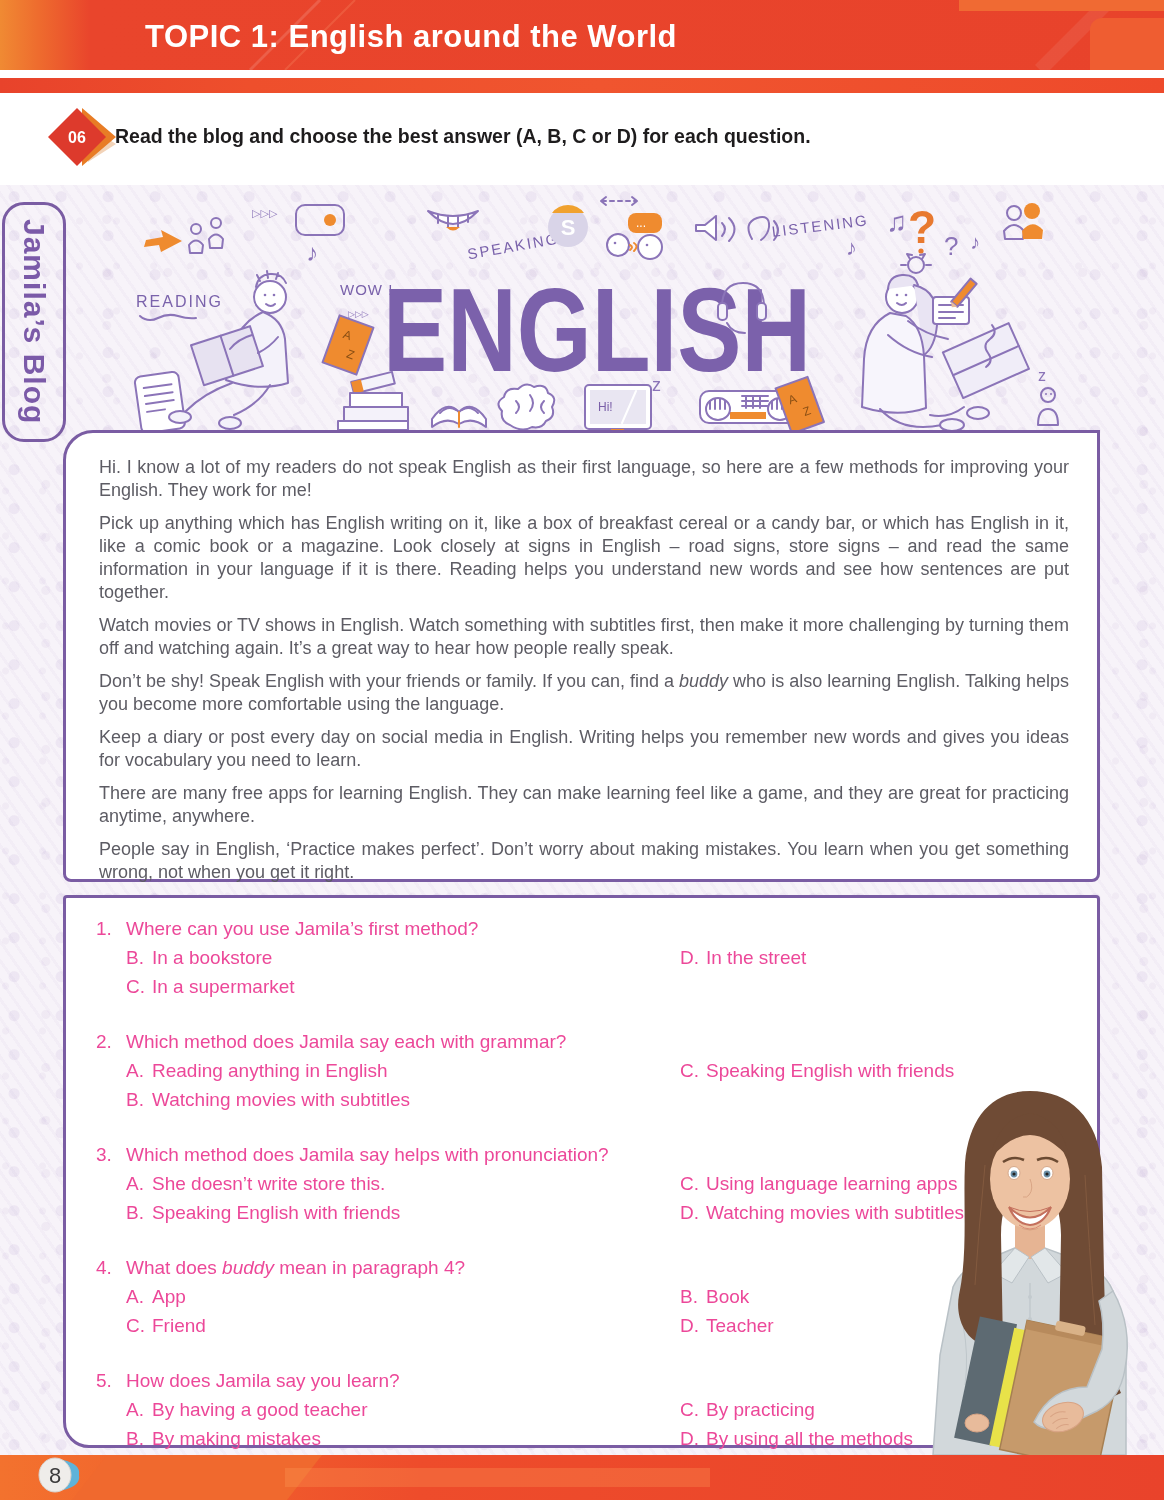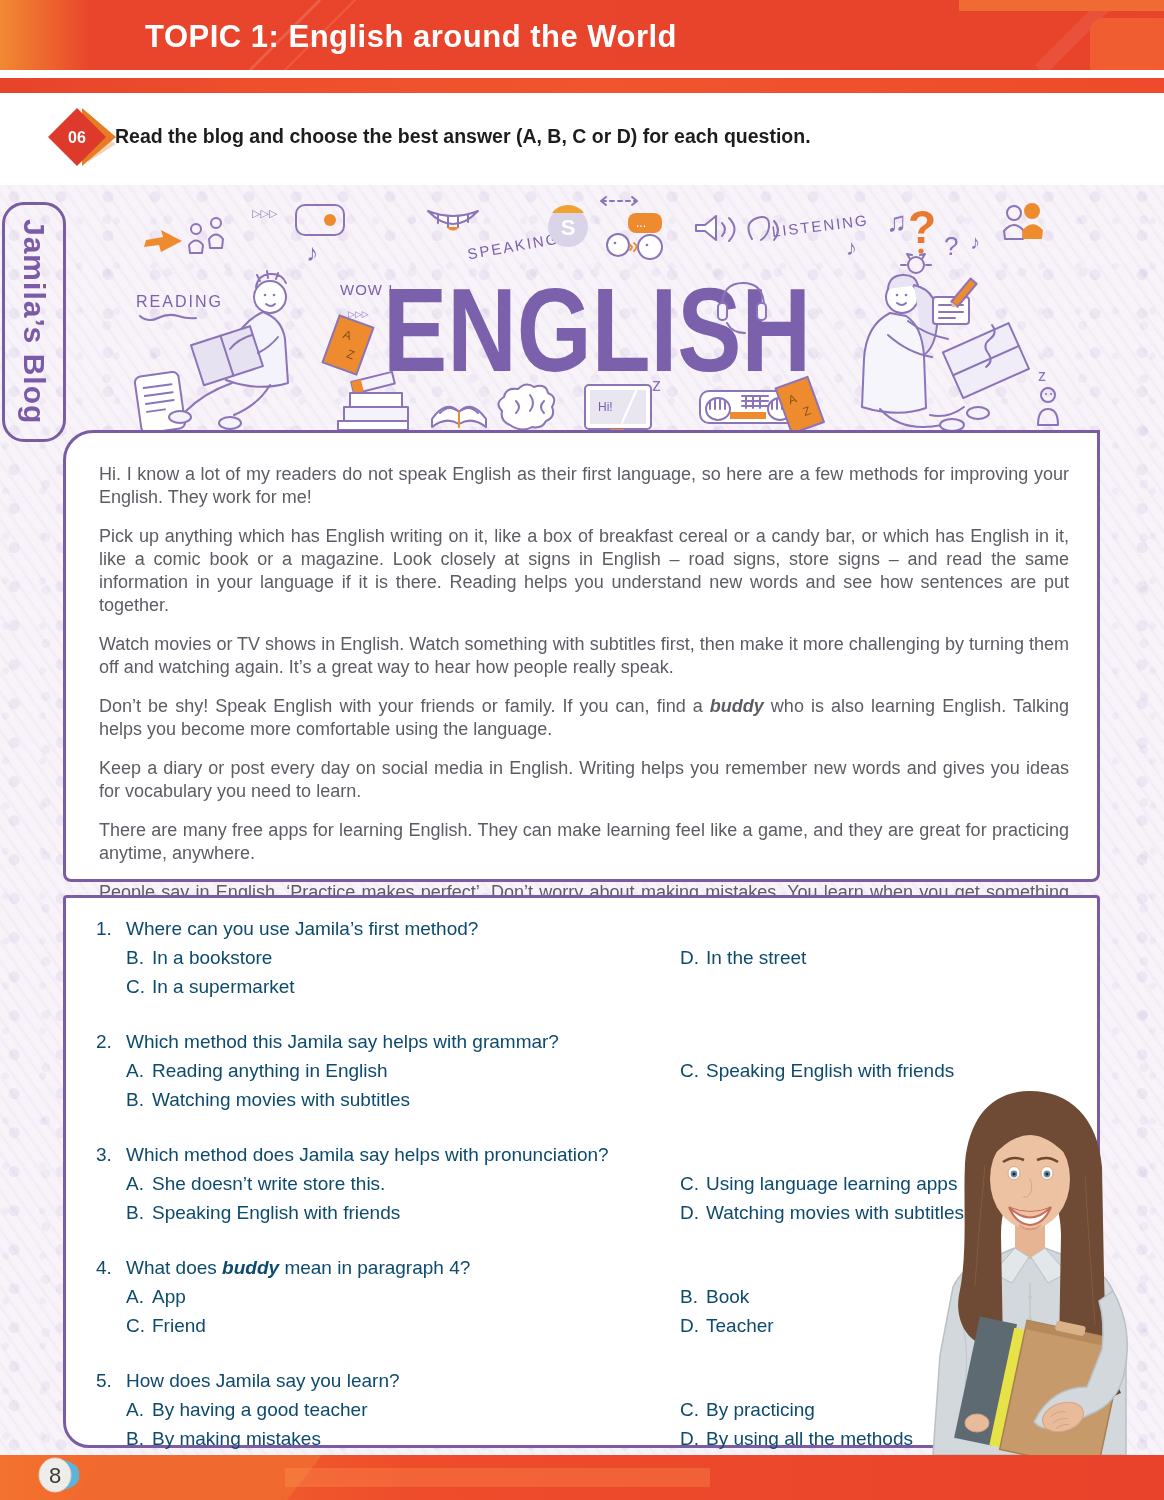--- a/index.html
+++ b/index.html
@@ -35,28 +35,28 @@
     display:flex;align-items:center;justify-content:center;}
   .blog-tab span{writing-mode:vertical-rl;text-orientation:mixed;font-size:30px;font-weight:700;color:#7b5aa8;letter-spacing:1px;}
 
   
   .banner{position:absolute;left:0;top:185px;width:1164px;height:247px;}
 
   
   .blog-box{position:absolute;left:63px;top:430px;width:1037px;height:452px;background:#ffffff;
     border:3px solid #7a5ca3;border-radius:30px 0 8px 8px;box-sizing:border-box;
     padding:14px 28px 0 33px;}
-  .blog-box p{margin:16px 0 10px 0;font-size:18px;line-height:23px;color:#5d5c64;text-align:justify;}
-  .it{font-style:italic;font-weight:700;}
+  .blog-box p{margin:9px 0 10px 0;font-size:18px;line-height:23px;color:#5d5c64;text-align:justify;}
+  .it{font-style:italic;font-weight:400;}
 
   
   .questions-box{position:absolute;left:63px;top:895px;width:1037px;height:553px;background:#ffffff;
     border:3px solid #7a5ca3;border-radius:4px 4px 26px 26px;box-sizing:border-box;
     padding:16px 20px 0 30px;}
-  .q-block{margin-bottom:26px;color:#0c4a6e;font-size:19px;}
+  .q-block{margin-bottom:26px;color:#ec4899;font-size:19px;}
   .q-head{line-height:29px;}
   .q-num{display:inline-block;width:30px;}
   .q-options{margin-left:30px;display:grid;grid-template-columns:554px 1fr;grid-template-rows:repeat(2,29px);grid-auto-flow:column;}
   .q-option{line-height:29px;}
   .opt-label{display:inline-block;min-width:26px;}
 
   
   .woman{position:absolute;left:893px;top:1085px;width:271px;height:370px;}
 
   
@@ -311,21 +311,21 @@
     <div>
         <div class="q-block">
           <div class="q-head"><span class="q-num">1.</span><span>Where can you use Jamila’s first method?</span></div>
           <div class="q-options">
             <div class="q-option"><span class="opt-label">B.</span><span>In a bookstore</span></div>
             <div class="q-option"><span class="opt-label">C.</span><span>In a supermarket</span></div>
             <div class="q-option"><span class="opt-label">D.</span><span>In the street</span></div>
           </div>
         </div>
         <div class="q-block">
-          <div class="q-head"><span class="q-num">2.</span><span>Which method this Jamila say helps with grammar?</span></div>
+          <div class="q-head"><span class="q-num">2.</span><span>Which method does Jamila say each with grammar?</span></div>
           <div class="q-options">
             <div class="q-option"><span class="opt-label">A.</span><span>Reading anything in English</span></div>
             <div class="q-option"><span class="opt-label">B.</span><span>Watching movies with subtitles</span></div>
             <div class="q-option"><span class="opt-label">C.</span><span>Speaking English with friends</span></div>
           </div>
         </div>
         <div class="q-block">
           <div class="q-head"><span class="q-num">3.</span><span>Which method does Jamila say helps with pronunciation?</span></div>
           <div class="q-options">
             <div class="q-option"><span class="opt-label">A.</span><span>She doesn’t write store this.</span></div>

